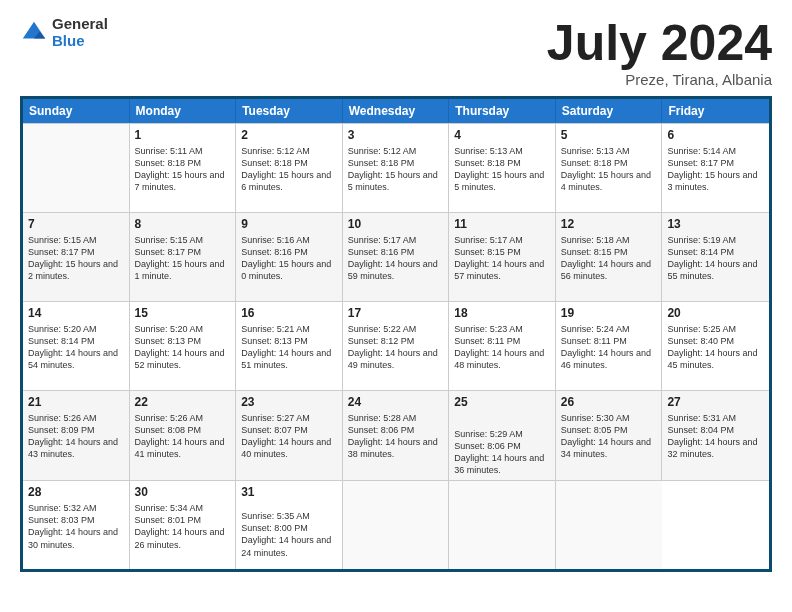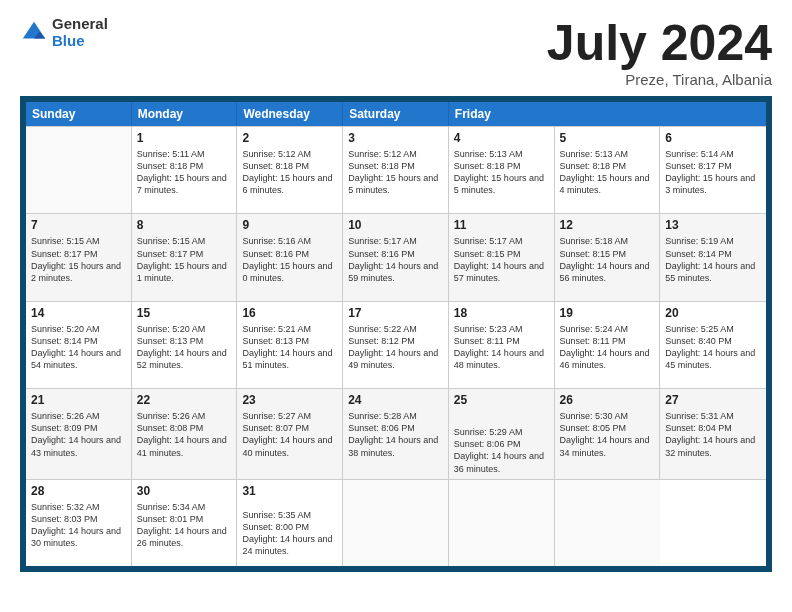--- a/index.html
+++ b/index.html
@@ -57,21 +57,21 @@
       line-height: 1.1;
     }
     .title-location {
       font-size: 15px;
       color: #555;
     }
     .calendar {
       flex: 1;
       display: flex;
       flex-direction: column;
-      border: 6px solid #0c4a6e;
+      border: 3px solid #0c4a6e;
     }
     .cal-header {
       display: grid;
       grid-template-columns: repeat(7, 1fr);
       background: #2277cc;
     }
     .cal-header-cell {
       color: #fff;
       font-size: 12px;
       font-weight: bold;
@@ -134,21 +134,23 @@
     <div class="title-block">
       <div class="title-month">July 2024</div>
       <div class="title-location">Preze, Tirana, Albania</div>
     </div>
   </div>
 
   <div class="calendar">
     <div class="cal-header">
       <div class="cal-header-cell">Sunday</div>
       <div class="cal-header-cell">Monday</div>
+      <div class="cal-header-cell">Tuesday</div>
       <div class="cal-header-cell">Wednesday</div>
+      <div class="cal-header-cell">Thursday</div>
       <div class="cal-header-cell">Saturday</div>
       <div class="cal-header-cell">Friday</div>
     </div>
     <div class="cal-body" id="cal-body">
     <div class="cal-row">
           <div class="cal-cell empty"></div>
           <div class="cal-cell">
             <div class="day-num">1</div>
             <div class="day-info" style="white-space: pre-line;">Sunrise: 5:11 AM
 Sunset: 8:18 PM

